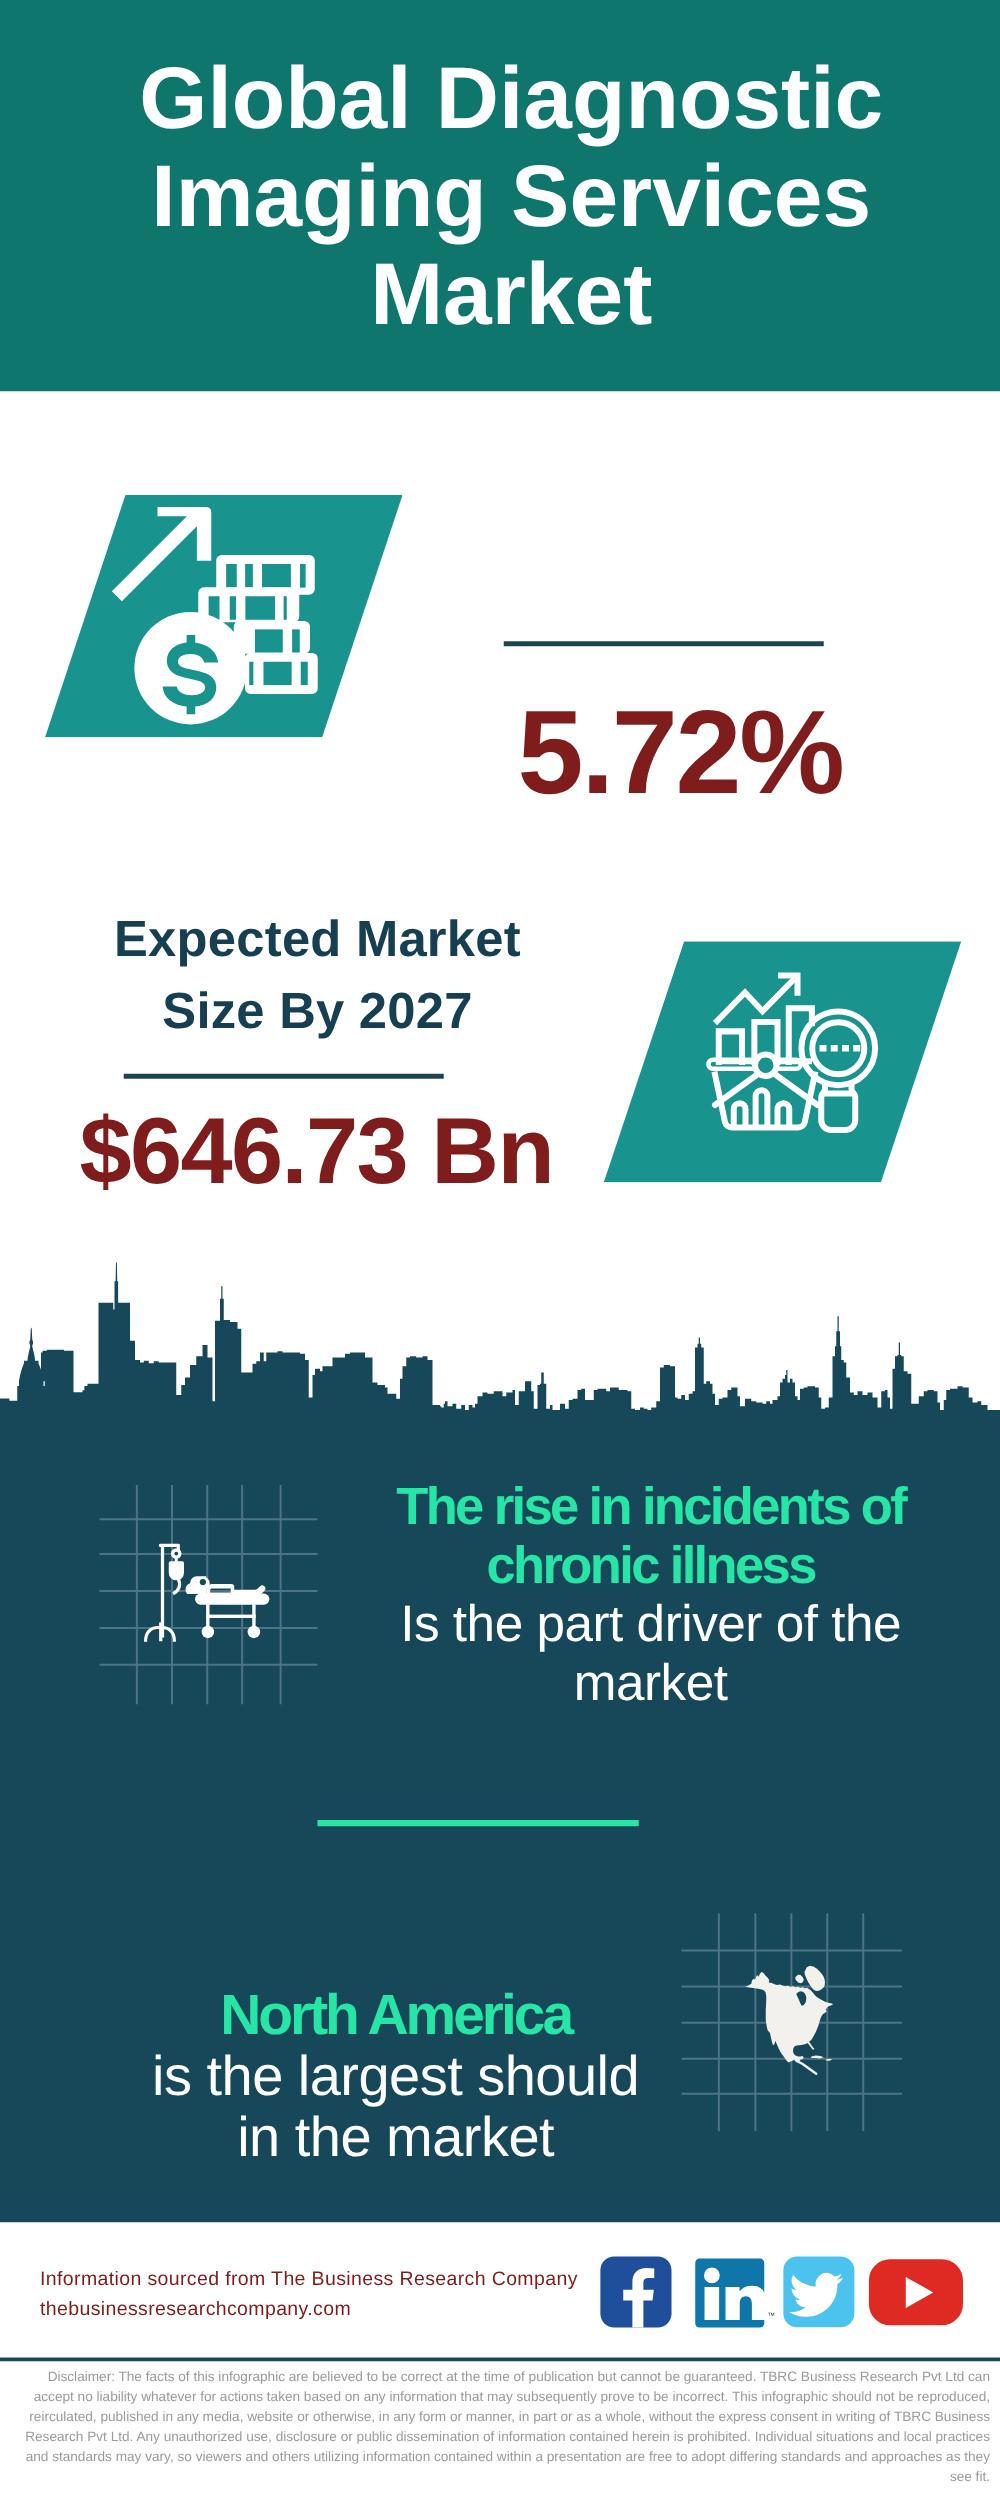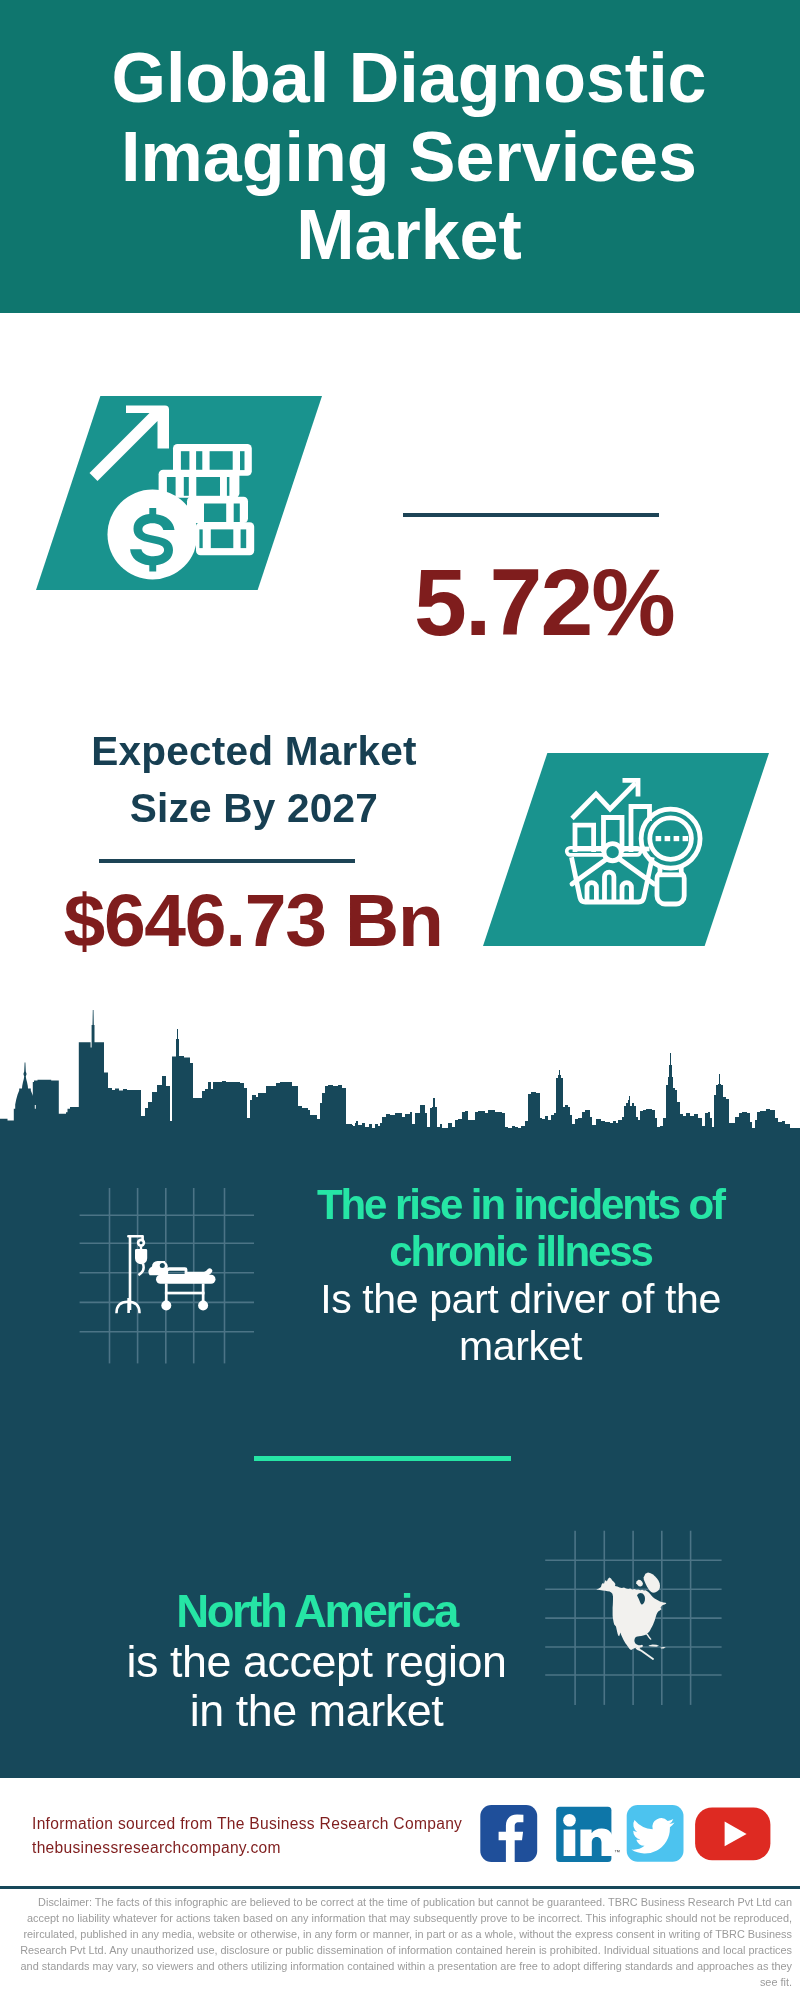--- a/index.html
+++ b/index.html
@@ -195,21 +195,21 @@
     <div class="fact-green">The rise in incidents of</div>
     <div class="fact-green">chronic illness</div>
     <div>Is the part driver of the</div>
     <div>market</div>
   </div>
 
   <div class="divider" style="left:254px;top:1456px;width:257px;"></div>
 
   <div class="fact fact2" style="left:86px;top:1539px;width:461px;margin-top:48px;">
     <div class="fact-green">North America</div>
-    <div>is the accept region</div>
+    <div>is the largest should</div>
     <div>in the market</div>
   </div>
   <svg style="position:absolute;left:540px;top:1510px;width:200px;height:200px;overflow:visible;" viewBox="0 0 200 200" xmlns="http://www.w3.org/2000/svg">
     <g stroke="#4c7486" stroke-width="1.6" fill="none">
       <path d="M35.1,20.7 V194.9"></path>
         <path d="M64.3,20.7 V194.9"></path>
         <path d="M93.1,20.7 V194.9"></path>
       <path d="M121.8,20.7 V194.9"></path>
         <path d="M150.6,20.7 V194.9"></path>
       <path d="M5.2,50.3 H181.6"></path>

